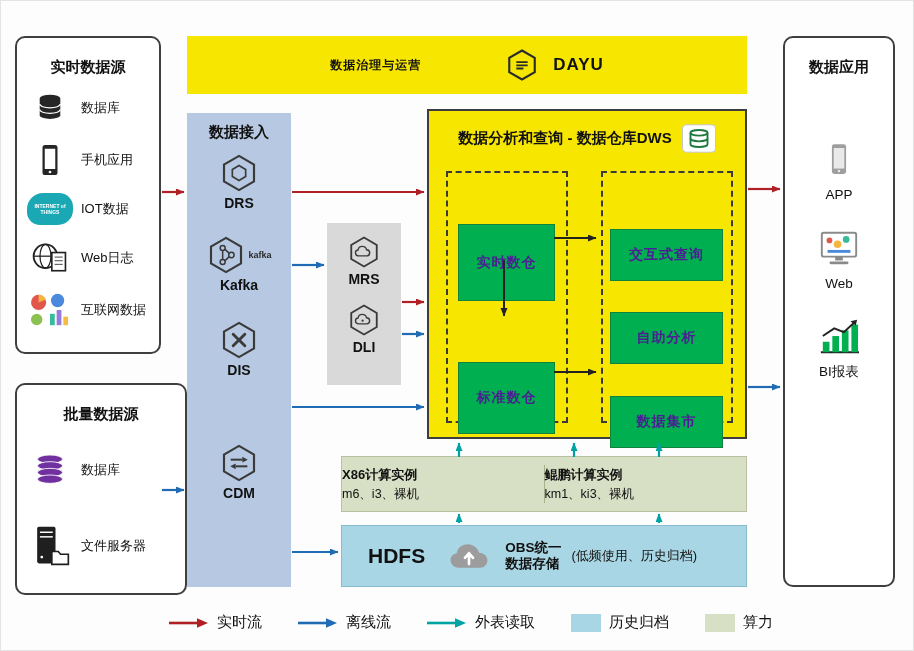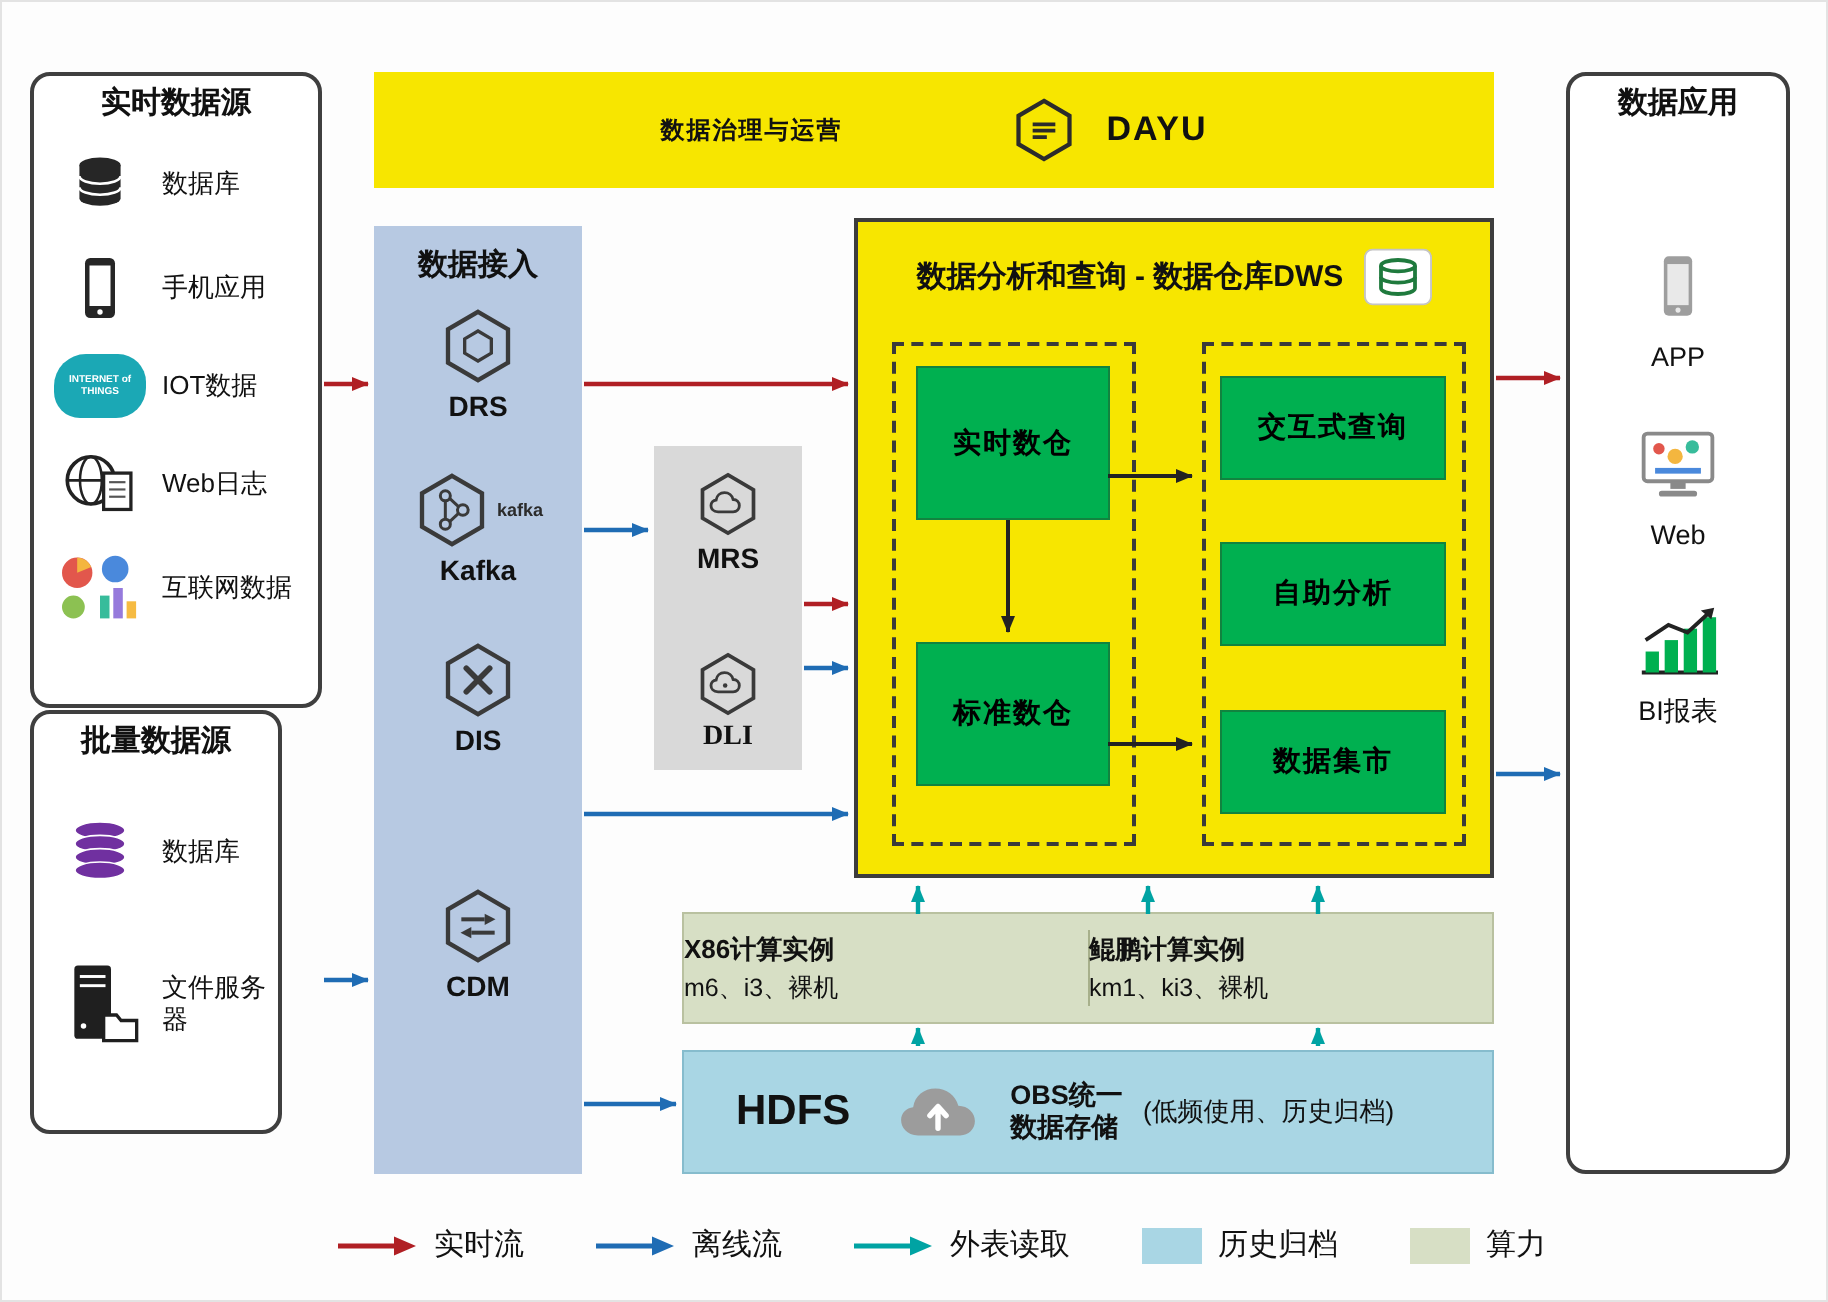--- a/index.html
+++ b/index.html
@@ -3,21 +3,21 @@
 <meta charset="utf-8">
 <style>
   * { margin:0; padding:0; box-sizing:border-box; }
   html,body { background:#ffffff; }
   body { font-family:"Liberation Sans","DejaVu Sans",sans-serif; color:#111; }
   .canvas { position:relative; width:914px; height:651px; background:#fdfdfd; border:1px solid #e3e3e3; overflow:hidden; }
   .abs { position:absolute; }
 
   
   .panel { background:#fff; border:2px solid #3f3f3f; border-radius:10px; }
-  .panel-title { font-weight:bold; font-size:15px; text-align:center; padding-top:4px; }
+  .panel-title { font-weight:bold; font-size:15px; text-align:center; padding-top:20px; }
   .rows { display:flex; flex-direction:column; gap:13px; padding:12px 6px 0 8px; }
   .rows.batch { gap:34px; padding-top:26px; }
   .src-item { display:flex; align-items:center; gap:6px; }
   .ic { width:50px; min-width:50px; display:flex; justify-content:center; align-items:center; }
   .src-label { font-size:13px; line-height:1.25; }
 
   
   .banner { background:#f7e600; display:flex; align-items:center; justify-content:center; gap:14px; }
   .banner-title { font-weight:bold; font-size:12px; letter-spacing:1px; margin-right:70px; }
   .banner-logo { font-weight:bold; font-size:17px; letter-spacing:1px; }
@@ -31,21 +31,21 @@
   .kafka-word { font-size:9px; font-weight:bold; color:#2b2b2b; }
 
   
   .lake { background:#d9d9d9; }
 
   
   .dws { background:#f7e600; border:2px solid #3d3d3d; }
   .dws-header { position:absolute; left:0; top:0; width:100%; height:54px; display:flex; align-items:center; justify-content:center; gap:10px; padding:0 6px; }
   .dws-title { font-weight:bold; font-size:15px; }
   .dashed { position:absolute; border:2px dashed #3a3a3a; }
-  .greenbox { position:absolute; background:#00b050; color:#000000; font-weight:bold; font-size:14px; letter-spacing:1px; display:flex; align-items:center; justify-content:center; border:1px solid #11833f; }
+  .greenbox { position:absolute; background:#00b050; color:#4c1d95; font-weight:bold; font-size:14px; letter-spacing:1px; display:flex; align-items:center; justify-content:center; border:1px solid #11833f;margin-top:41px; }
 
   
   .compute { background:#d7dfc5; border:1px solid #b9c1a0; display:flex; align-items:center; }
   .chalf { flex:1; display:flex; flex-direction:column; align-items:flex-start; gap:2px; }
   .ctitle { font-weight:bold; font-size:13px; }
   .csub { font-size:12.5px; }
   .cdivider { width:1px; height:70%; background:#a7b08b; }
   .hdfs { background:#a9d6e4; border:1px solid #86bccd; display:flex; align-items:center; gap:10px; padding:0 12px; }
   .hdfs-label { font-weight:bold; font-size:21px; margin:0 8px 0 14px; }
   .obs-lines { display:flex; flex-direction:column; font-weight:bold; font-size:13.5px; line-height:1.2; }
@@ -137,21 +137,21 @@
             <rect x="31" y="20" width="5" height="16" fill="#967adc"></rect>
             <rect x="38" y="27" width="5" height="9" fill="#f6bb42"></rect>
             <circle cx="10" cy="30" r="6" fill="#8cc152"></circle>
           </svg>
         </span>
         <span class="src-label">互联网数据</span>
       </div>
     </div>
   </div>
 
-  <div class="abs panel" style="left:14px;top:354px;width:126px;height:212px;">
+  <div class="abs panel" style="left:14px;top:382px;width:172px;height:212px;">
     <div class="panel-title">批量数据源</div>
     <div class="rows batch">
       <div class="src-item">
         <span class="ic">
           <svg width="40" height="40" viewBox="0 0 48 44">
             <ellipse cx="24" cy="9" rx="15" ry="5" fill="#7030a0" stroke="#fff" stroke-width="1"></ellipse>
             <ellipse cx="24" cy="17" rx="15" ry="5" fill="#7030a0" stroke="#fff" stroke-width="1"></ellipse>
             <ellipse cx="24" cy="25" rx="15" ry="5" fill="#7030a0" stroke="#fff" stroke-width="1"></ellipse>
             <ellipse cx="24" cy="33" rx="15" ry="5" fill="#7030a0" stroke="#fff" stroke-width="1"></ellipse>
           </svg>
@@ -222,21 +222,21 @@
   </div>
 
   <div class="abs lake" style="left:326px;top:222px;width:74px;height:162px;">
     <div class="svc" style="top:12px;">
       <svg width="34" height="34" viewBox="0 0 48 48">
         <polygon points="24,3.5 42,14 42,34 24,44.5 6,34 6,14" fill="none" stroke="#3a3a3a" stroke-width="2.6"></polygon>
         <path d="M17 29.5 C13.6 29.5 12 27.3 12 25.1 C12 23 13.6 21.4 15.6 21.2 C16 18.2 18.4 16 21.5 16 C24.6 16 27 18 27.6 20.8 C30.2 20.9 32 22.7 32 25.1 C32 27.5 30.2 29.5 27.6 29.5 Z" fill="none" stroke="#3a3a3a" stroke-width="2"></path>
       </svg>
       <span class="svc-name">MRS</span>
     </div>
-    <div class="svc" style="top:102px;font-family:Liberation Serif, serif;">
+    <div class="svc" style="top:80px;">
       <svg width="34" height="34" viewBox="0 0 48 48">
         <polygon points="24,3.5 42,14 42,34 24,44.5 6,34 6,14" fill="none" stroke="#3a3a3a" stroke-width="2.6"></polygon>
         <path d="M17 29.5 C13.6 29.5 12 27.3 12 25.1 C12 23 13.6 21.4 15.6 21.2 C16 18.2 18.4 16 21.5 16 C24.6 16 27 18 27.6 20.8 C30.2 20.9 32 22.7 32 25.1 C32 27.5 30.2 29.5 27.6 29.5 Z" fill="none" stroke="#3a3a3a" stroke-width="2"></path>
         <circle cx="22" cy="25" r="1.6" fill="#3a3a3a"></circle>
       </svg>
       <span class="svc-name">DLI</span>
     </div>
   </div>
 
   <div class="abs dws" style="left:426px;top:108px;width:320px;height:330px;">

